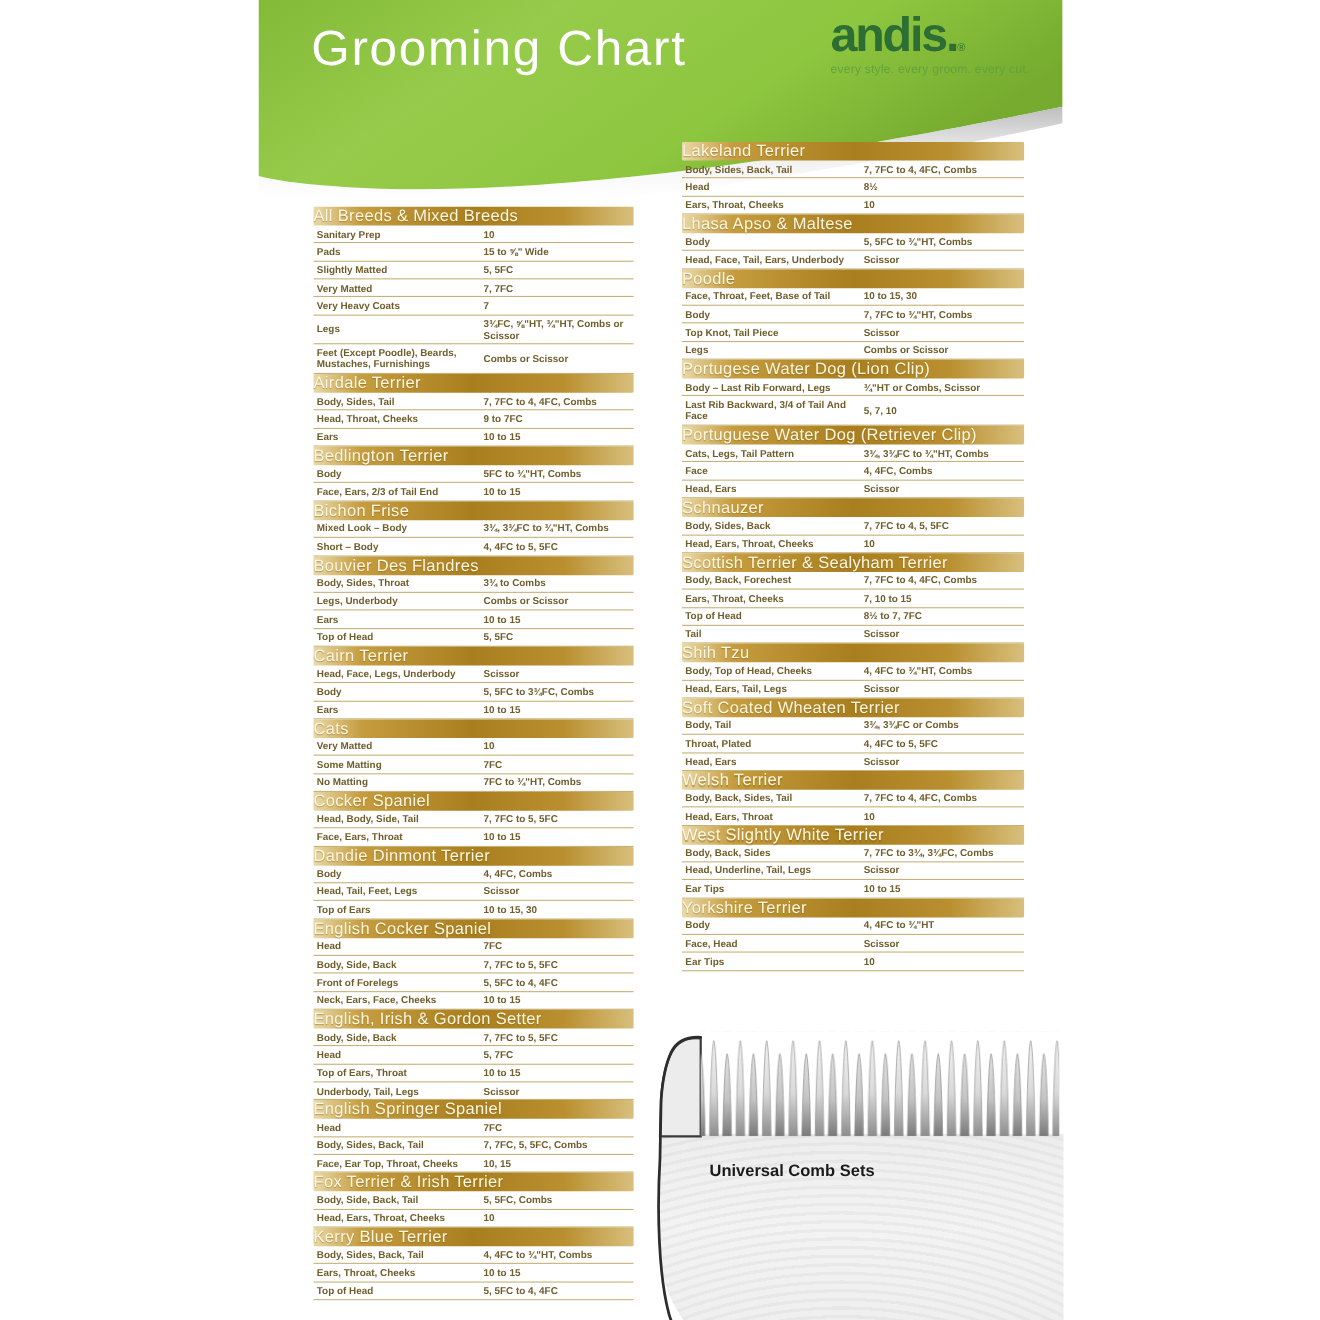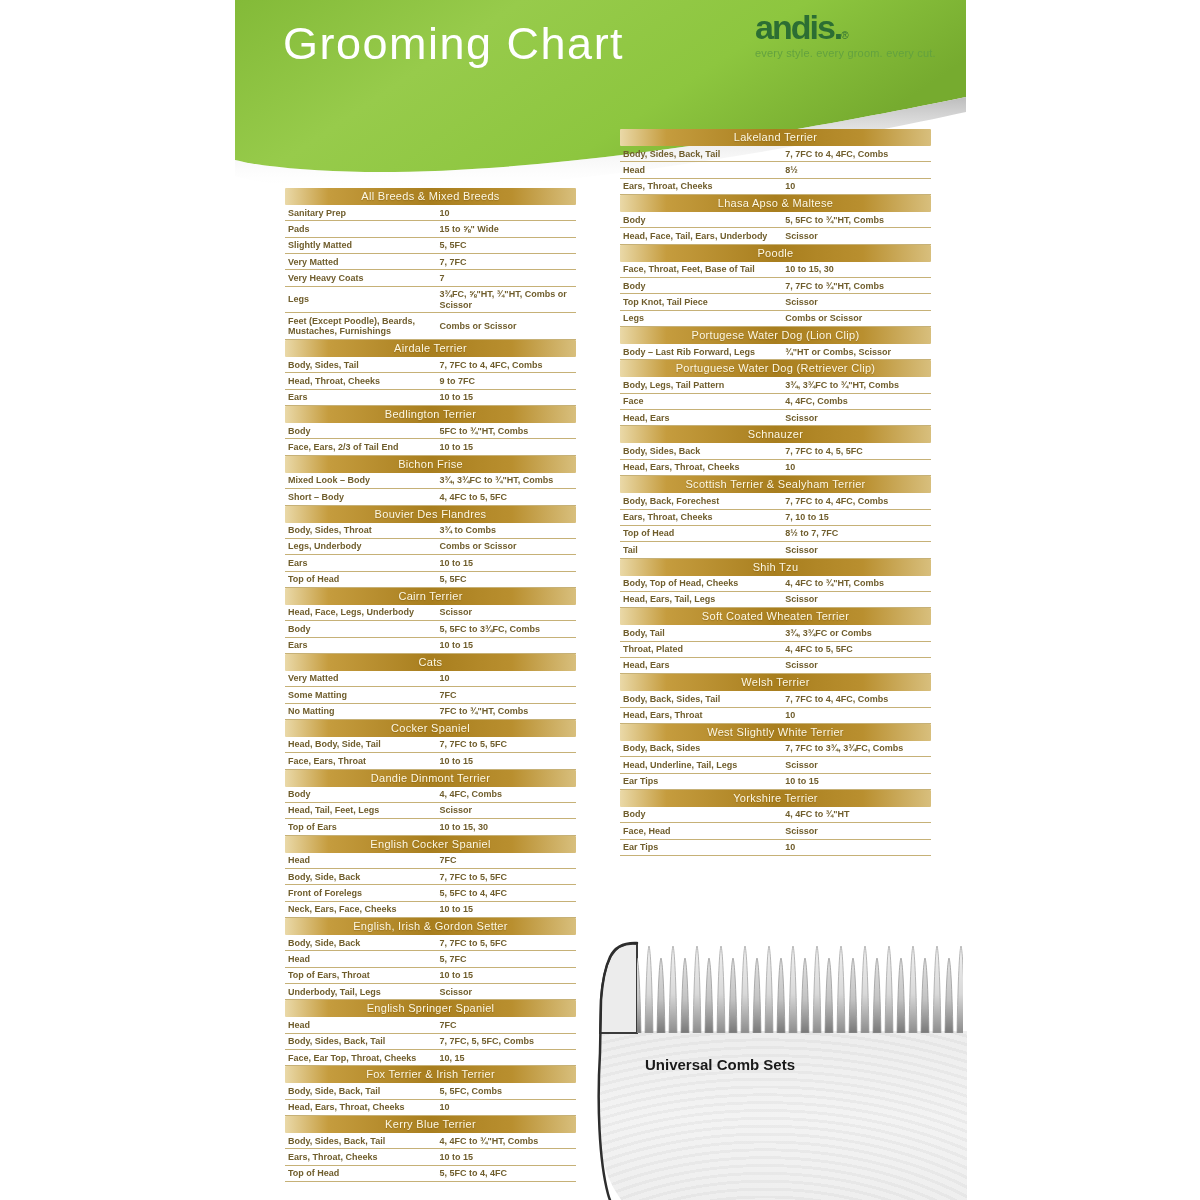--- a/index.html
+++ b/index.html
@@ -5,29 +5,29 @@
   html,body{margin:0;padding:0;background:#ffffff;}
   .page{position:relative;width:968px;height:1200px;background:#ffffff;overflow:hidden;
         font-family:"Liberation Sans", sans-serif;}
 
   
   .banner-wrap{position:absolute;left:235px;top:0;width:731px;height:200px;}
   .banner-svg{position:absolute;left:0;top:0;}
   .page-title{position:absolute;left:48px;top:18px;font-size:45px;font-weight:400;
               color:#ffffff;letter-spacing:1.5px;}
   .brand{position:absolute;left:520px;top:10px;width:200px;}
-  .brand-word{font-size:34px;font-weight:bold;color:#2c6e33;letter-spacing:-2px;line-height:1;}
+  .brand-word{font-size:44px;font-weight:bold;color:#2c6e33;letter-spacing:-2px;line-height:1;}
   .brand-reg{font-size:10px;color:#2c6e33;vertical-align:baseline;}
   .brand-tag{font-size:11px;color:#63a23f;margin-top:3px;letter-spacing:0.2px;}
 
   
   .col{position:absolute;}
   .col-left{left:285px;top:188px;width:291px;}
   .col-right{left:620px;top:129px;width:311px;}
-  .bar{height:17px;line-height:17px;text-align:center;font-size:11px;color:#fdf8e4;
+  .bar{height:17px;line-height:17px;font-size:15px;color:#fdf8e4;
        letter-spacing:0.3px;border-radius:1px;
        background:linear-gradient(90deg,#ead9a8 0%,#c59c3e 15%,#a87e1e 50%,#b98f2f 78%,#d8bf7d 100%);
        text-shadow:0 1px 1px rgba(120,85,10,0.45);}
   .trow{display:flex;align-items:center;border-bottom:1px solid #c6b177;padding:2.5px 2px 2.5px 3px;}
   .rl{width:53%;font-size:9px;font-weight:bold;color:#6f5d2c;line-height:1.15;padding-right:5px;box-sizing:border-box;}
   .rv{width:47%;font-size:9px;font-weight:bold;color:#6f5d2c;line-height:1.15;}
 
   
   .comb{position:absolute;left:595px;top:938px;width:372px;height:307px;}
   .comb-body{position:absolute;left:5px;top:93px;right:0;bottom:0;
@@ -430,28 +430,32 @@
   </div>
 
   <div>
     <div class="bar">Portugese Water Dog (Lion Clip)</div>
     <div>
   <div class="trow">
     <div class="rl">Body – Last Rib Forward, Legs</div>
     <div class="rv">¾"HT or Combs, Scissor</div>
   </div>
 
+  <div class="trow">
+    <div class="rl">Last Rib Backward, 3/4 of Tail And Face</div>
+    <div class="rv">5, 7, 10</div>
+  </div>
 </div>
   </div>
 
   <div>
     <div class="bar">Portuguese Water Dog (Retriever Clip)</div>
     <div>
   <div class="trow">
-    <div class="rl">Body, Legs, Tail Pattern</div>
+    <div class="rl">Cats, Legs, Tail Pattern</div>
     <div class="rv">3¾, 3¾FC to ¾"HT, Combs</div>
   </div>
 
   <div class="trow">
     <div class="rl">Face</div>
     <div class="rv">4, 4FC, Combs</div>
   </div>
 
   <div class="trow">
     <div class="rl">Head, Ears</div>

